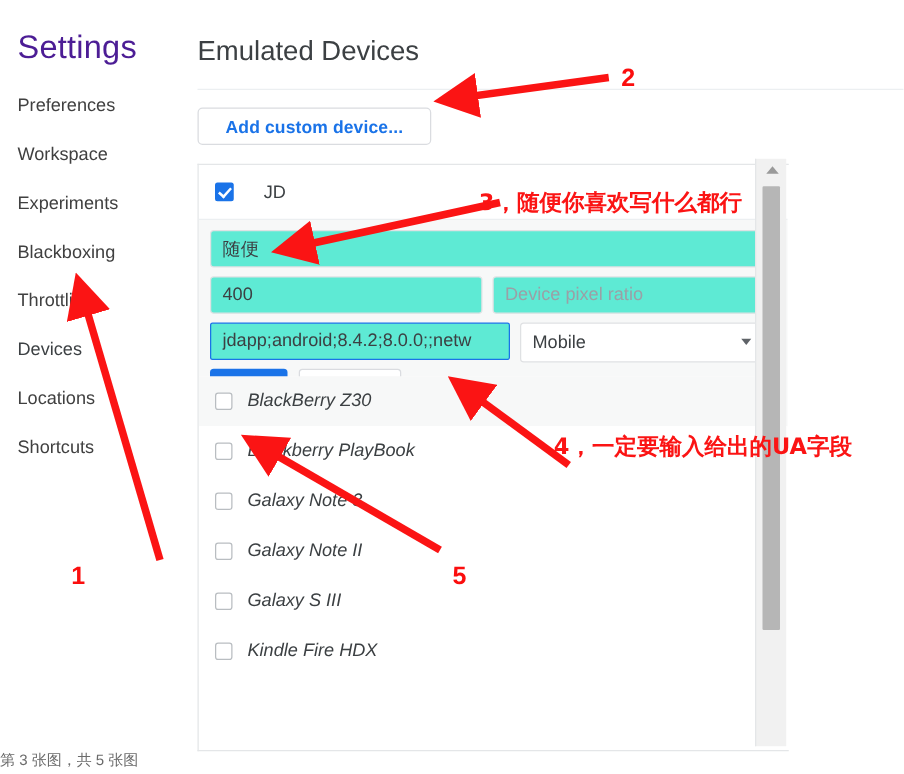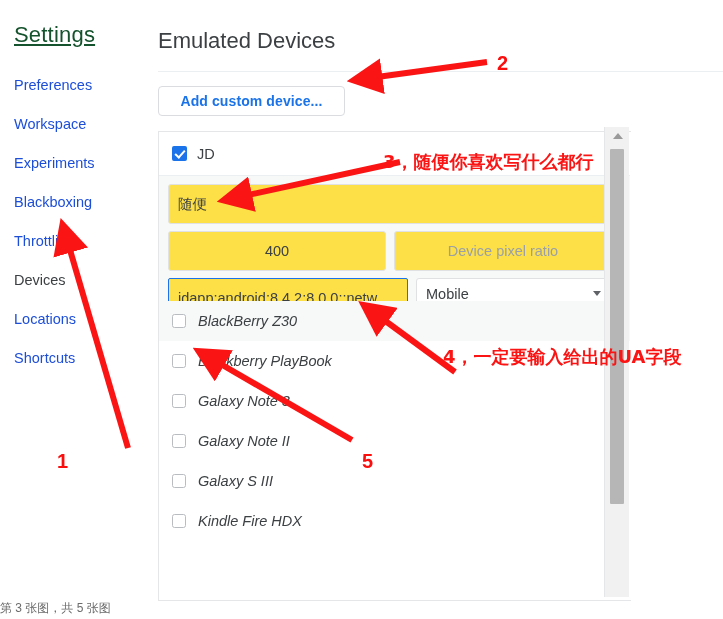--- a/index.html
+++ b/index.html
@@ -37,36 +37,35 @@
     left: 0; top: 0;
     width: 150px;
     height: 619px;
     background: #ffffff;
     z-index: 3;
   }
   .settings-title {
     position: absolute;
     left: 14px;
     top: 22px;
-    font-size: 22px;
-    color: #14532d;
+    font-size: 26px;
+    color: #4c1d95;
     font-weight: 400;
     letter-spacing: .2px;
     white-space: nowrap;
-    text-decoration: underline;
   }
   .nav {
     position: absolute;
     left: 14px;
     top: 66px;
     width: 130px;
   }
   .nav-item {
     font-size: 14.5px;
-    color: #1d4ed8;
+    color: #404040;
     line-height: 15px;
     padding: 12px 0 12px 0;
     white-space: nowrap;
     cursor: pointer;
   }
   .nav-item.selected {
     color: #3c4043;
   }
 
   
@@ -140,21 +139,21 @@
     width: 471px;
     height: 44px;
     display: flex;
     align-items: center;
     padding-left: 13px;
     box-sizing: border-box;
     background: #ffffff;
     border-bottom: 1px solid #eceff1;
   }
   .jd-label {
-    margin-left: 10px;
+    margin-left: 24px;
     font-size: 14.5px;
     color: #3c4043;
   }
 
   
   .cb-checked {
     width: 15px;
     height: 15px;
     border-radius: 2px;
     background: #1a73e8;
@@ -195,34 +194,34 @@
     background: #f7f8f8;
     box-sizing: border-box;
     padding: 8px 9px 0 9px;
   }
   .row {
     display: flex;
     gap: 8px;
     margin-bottom: 7px;
   }
   .fld {
-    height: 40px;
+    height: 30px;
     box-sizing: border-box;
     border: 1px solid #dfe1e3;
     border-radius: 3px;
-    background: #fde047;
+    background: #5eead4;
     font-size: 14.5px;
     color: #3c4043;
     padding: 0 9px;
     font-family: "Liberation Sans", "DejaVu Sans", sans-serif;
     outline: none;
   }
   .fld::placeholder { color: #9aa0a6; }
   .fld-wide { width: 444px; }
-  .fld-half { width: 218px; text-align: center; }
+  .fld-half { width: 218px; }
   .fld-ua {
     width: 240px;
     border: 1.6px solid #1a73e8;
     border-radius: 2px;
   }
   .sel-wrap {
     position: relative;
     width: 196px;
     height: 30px;
   }

